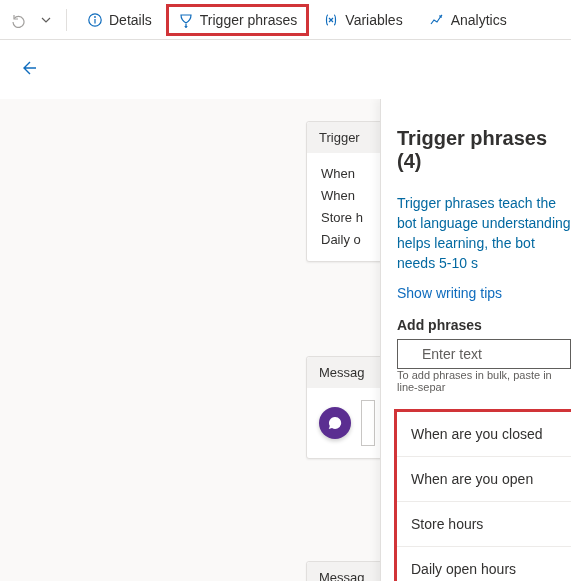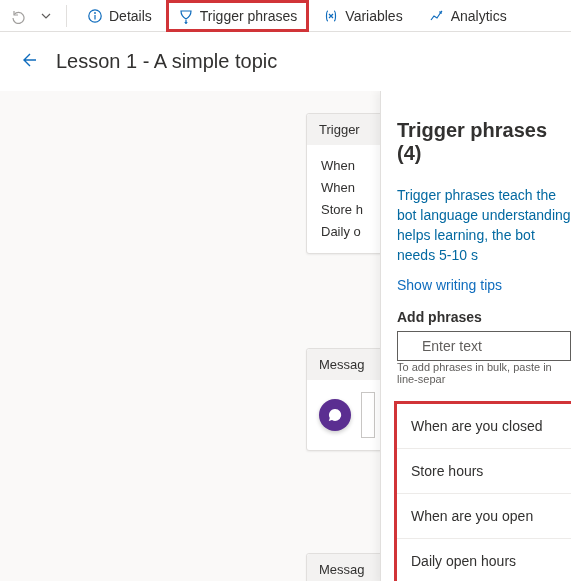--- a/index.html
+++ b/index.html
@@ -11,21 +11,21 @@
       height: 581px;
       overflow: hidden;
       background: #fff;
       position: relative;
     }
 
     
     .toolbar {
       display: flex;
       align-items: center;
-      height: 32px;
+      height: 40px;
       padding: 0 4px;
       border-bottom: 1px solid #e1dfdd;
       gap: 2px;
     }
     .toolbar svg { display: block; }
     .undo-btn { padding: 4px 6px; color: #a19f9d; cursor: default; }
     .chev-btn { padding: 4px 6px; color: #605e5c; cursor: pointer; }
     .vdiv { width: 1px; height: 22px; background: #e1dfdd; margin: 0 6px; }
     .tb-item {
       display: flex; align-items: center; gap: 6px;
@@ -176,21 +176,20 @@
     <span>Analytics</span>
   </div>
 </div>
 
 <div class="titlebar">
   <div class="back-arrow">
     <svg width="20" height="20" viewBox="0 0 20 20">
         <path d="M12 4l-6 6 6 6M6 10h12" stroke="#0f6cbd" stroke-width="1.4" fill="none"></path>
       </svg>
   </div>
-  <div class="title">Lesson 1 - A simple topic</div>
 </div>
 
 <div class="canvas">
 
   <div class="card trigger-card">
     <div class="card-header">Trigger</div>
     <div class="card-body">
       <div class="canvas-line">When</div>
       <div class="canvas-line">When</div>
       <div class="canvas-line">Store h</div>
@@ -217,18 +216,18 @@
   <div class="panel">
     <div class="panel-title">Trigger phrases (4)</div>
     <div class="panel-desc">Trigger phrases teach the bot language understanding helps learning, the bot needs 5-10 s</div>
     <div class="writing-tips">Show writing tips</div>
     <div class="add-label">Add phrases</div>
     <input class="add-input" placeholder="Enter text" style="">
     <div class="hint">To add phrases in bulk, paste in line-separ</div>
 
     <div class="phrase-list-wrap">
       <div class="phrase-item">When are you closed</div>
+      <div class="phrase-item">When are you open</div>
       <div class="phrase-item">Store hours</div>
-      <div class="phrase-item">When are you open</div>
       <div class="phrase-item">Daily open hours</div>
     </div>
   </div>
 </div>
 
 </body></html>

